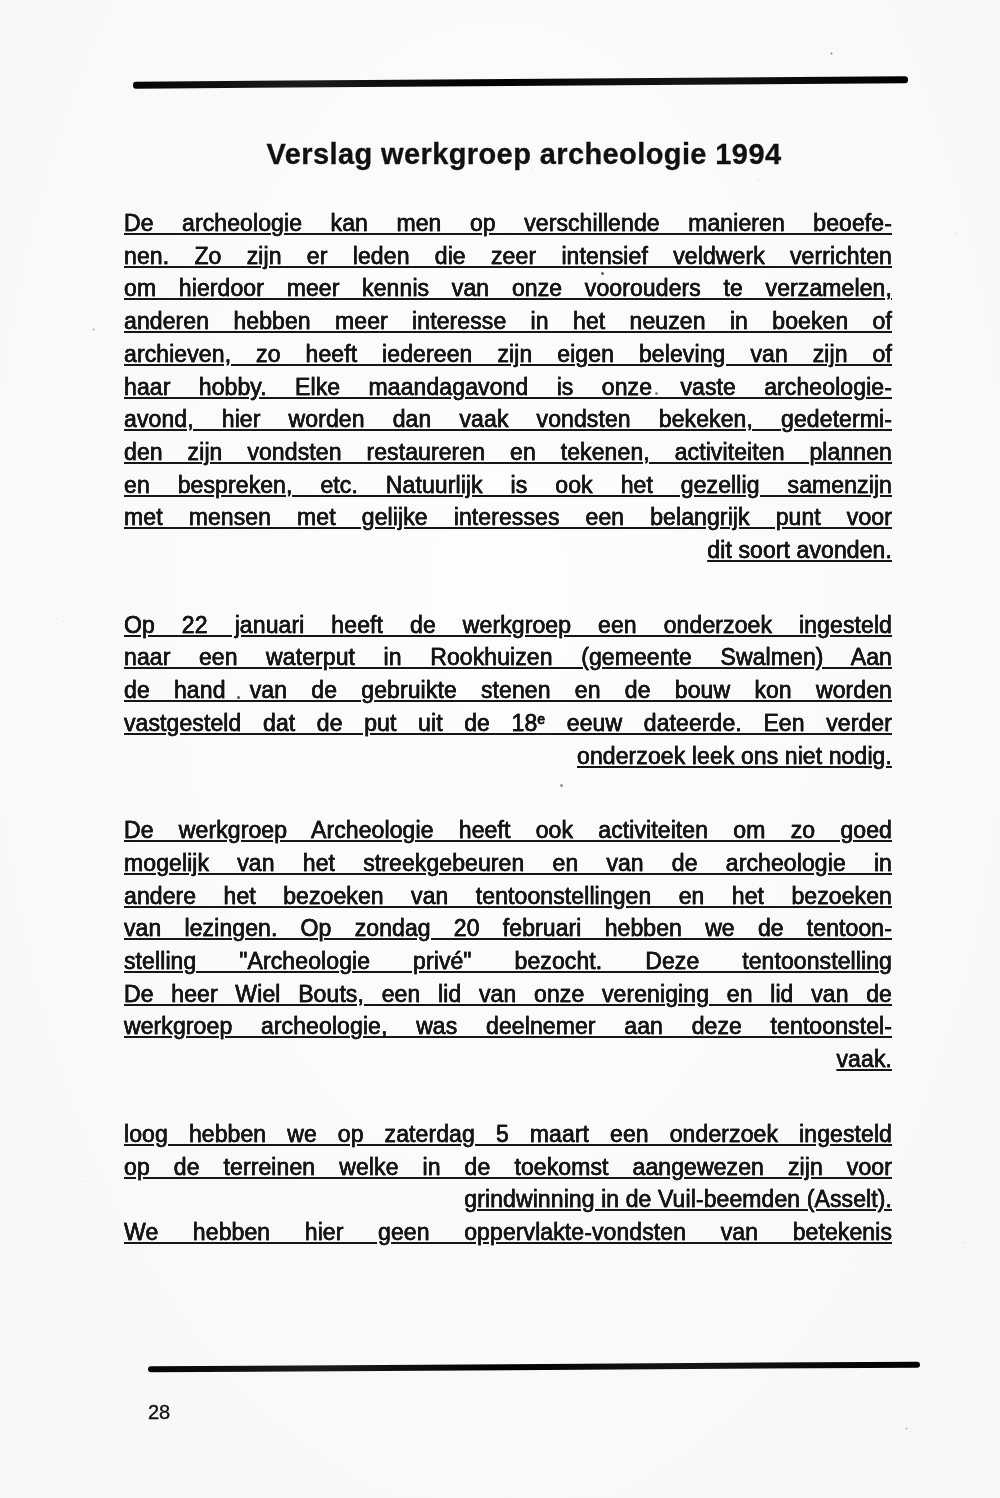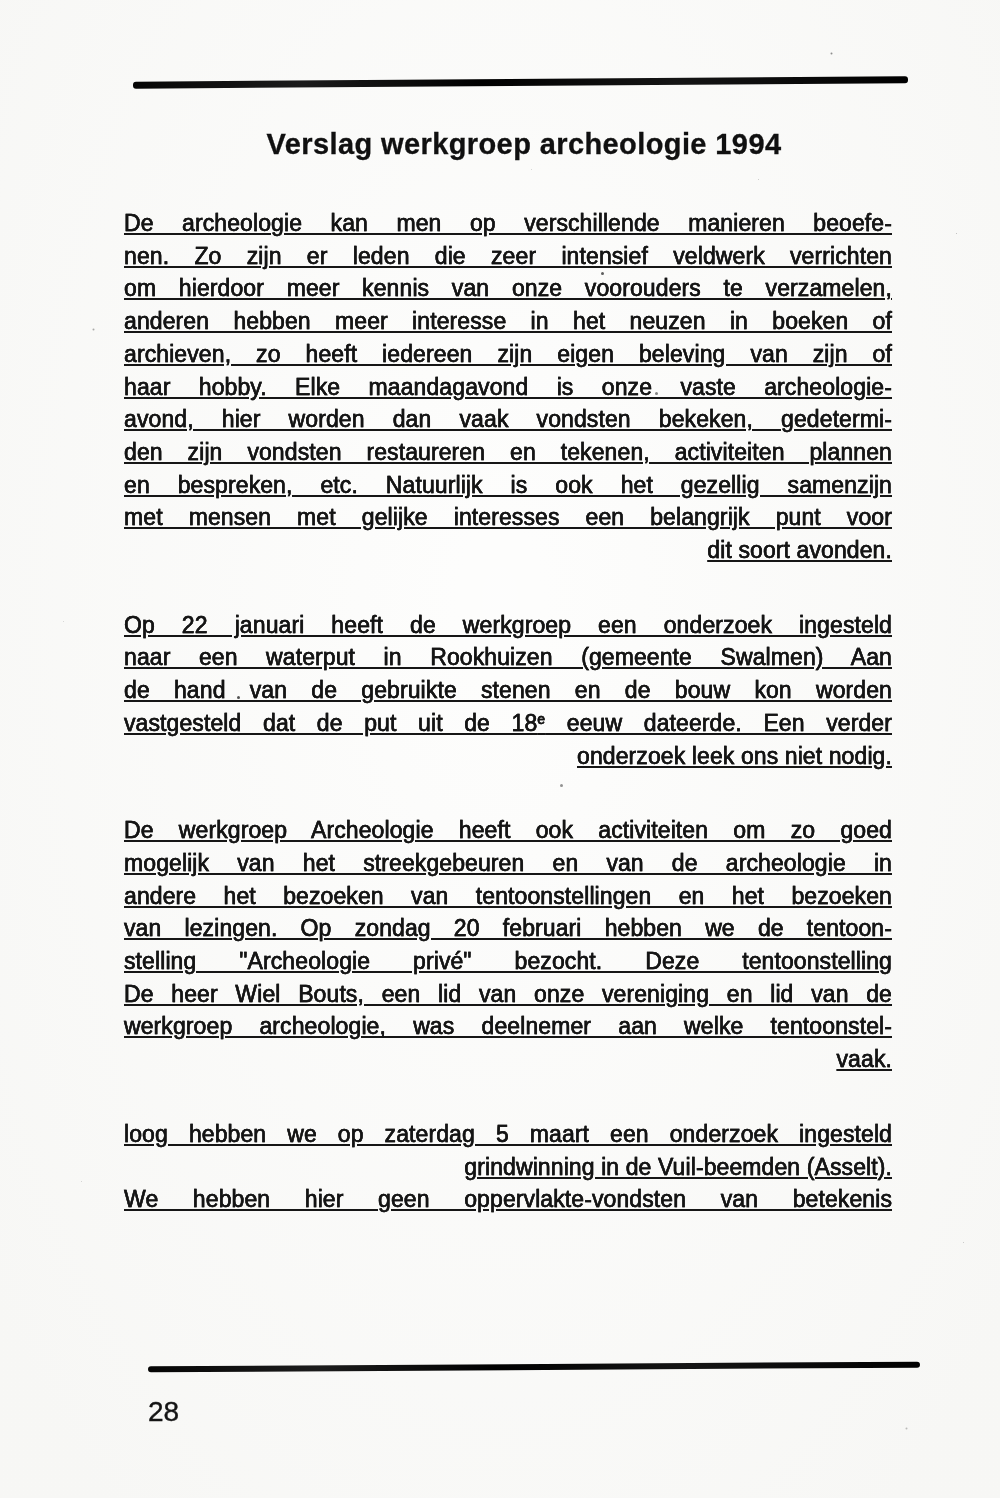--- a/index.html
+++ b/index.html
@@ -25,21 +25,21 @@
   .rule-top {
     left: 133px; top: 79px; width: 775px; height: 7px;
     transform: rotate(-0.4deg);
   }
   .rule-bottom {
     left: 148px; top: 1364px; width: 772px; height: 6px;
     transform: rotate(-0.35deg);
   }
   .title {
     position: absolute;
-    left: 140px; top: 105px; width: 768px;
+    left: 140px; top: 115px; width: 768px;
     text-align: center;
     font-size: 29px; font-weight: 700;
     letter-spacing: 0.4px;
     line-height: 40px;
     color: #101010;
     -webkit-text-stroke: 0.3px #101010;
   }
   .text-column {
     position: absolute;
     left: 124px; top: 207px; width: 768px;
@@ -56,21 +56,21 @@
   .line.nj { text-align: right; }
   .line sup {
     font-size: 14px;
     vertical-align: baseline;
     position: relative; top: -0.5em;
     line-height: 0;
   }
   .page-number {
     position: absolute;
     left: 148px; top: 1395px;
-    font-size: 28px;
+    font-size: 20px;
     line-height: 34px;
     -webkit-text-stroke: 0.4px #161616;
   }
   .speckles {
     position: absolute; left: 0; top: 0;
     width: 3px; height: 3px; border-radius: 50%;
     background: transparent;
     box-shadow:
       601px 272px 0 0 rgba(40,40,40,0.75),
       237px 696px 0 0 rgba(40,40,40,0.8),
@@ -119,25 +119,26 @@
         <div class="line j"><span>vastgesteld dat de put uit de 18</span><sup>e</sup><span> eeuw dateerde. Een verder</span></div>
         <div class="line nj">onderzoek leek ons niet nodig.</div>
       </div>
       <div class="para">
         <div class="line j">De werkgroep Archeologie heeft ook activiteiten om zo goed</div>
         <div class="line j">mogelijk van het streekgebeuren en van de archeologie in</div>
         <div class="line j">andere het bezoeken van tentoonstellingen en het bezoeken</div>
         <div class="line j">van lezingen. Op zondag 20 februari hebben we de tentoon-</div>
         <div class="line j">stelling "Archeologie privé" bezocht. Deze tentoonstelling</div>
         <div class="line j">De heer Wiel Bouts, een lid van onze vereniging en lid van de</div>
-        <div class="line j">werkgroep archeologie, was deelnemer aan welke tentoonstel-</div>
+        <div class="line j">werkgroep archeologie, was deelnemer aan deze tentoonstel-</div>
         <div class="line nj">vaak.</div>
       </div>
       <div class="para">
         <div class="line j">loog hebben we op zaterdag 5 maart een onderzoek ingesteld</div>
+        <div class="line j">op de terreinen welke in de toekomst aangewezen zijn voor</div>
         <div class="line nj">grindwinning in de Vuil-beemden (Asselt).</div>
         <div class="line j">We hebben hier geen oppervlakte-vondsten van betekenis</div>
       </div>
     </main>
 
   <div class="rule rule-bottom"></div>
 
   <div class="page-number">28</div>
 </div>
 

